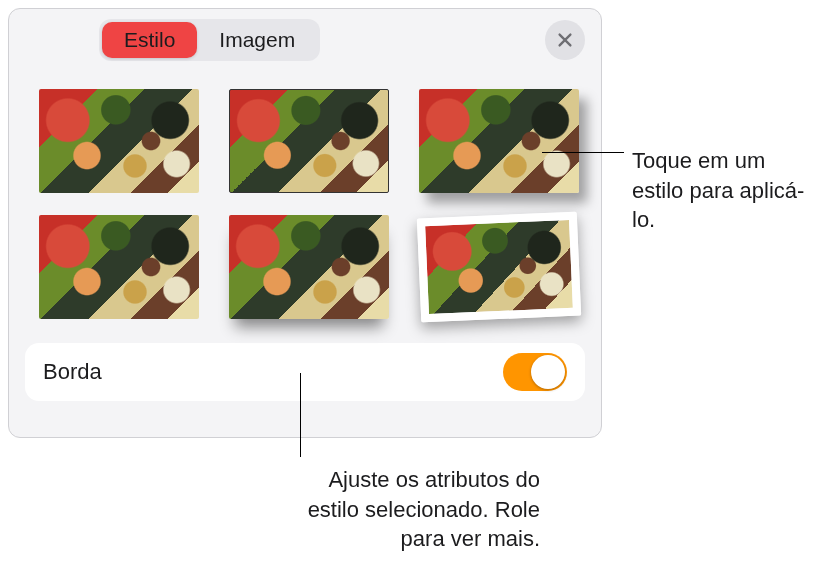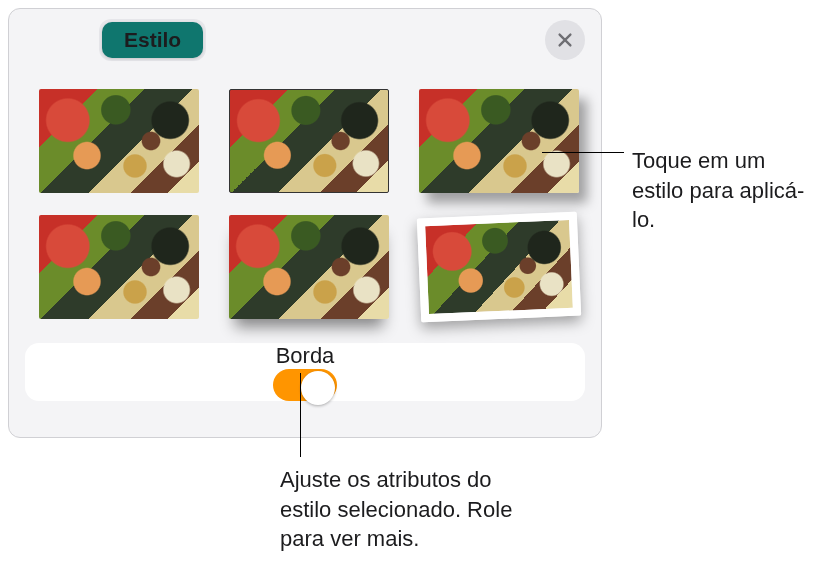--- a/index.html
+++ b/index.html
@@ -39,23 +39,23 @@
     .segmented .seg {
       padding: 0 22px;
       line-height: 36px;
       font-size: 21px;
       color: #1c1c1e;
       border-radius: 10px;
       cursor: pointer;
       position: relative;
     }
     .segmented .seg.active {
-      background: #0f766e;
+      background: #ef4444;
       box-shadow: 0 1px 3px rgba(0,0,0,0.15);
-      font-weight: 700;
+      font-weight: 400;
       text-align: right;
     }
     .segmented .seg + .seg::before {
       content: "";
       position: absolute;
       left: -1px;
       top: 8px;
       bottom: 8px;
       width: 1px;
       background: #c8c8cc;
@@ -127,21 +127,21 @@
       border-radius: 14px;
       padding: 0 18px;
     }
     .option-row {
       display: flex;
       align-items: center;
       justify-content: space-between;
       height: 58px;
       border-bottom: 1px solid #e4e4e8;
     }
-    .option-row:last-child { border-bottom: none; flex-direction: column; }
+    .option-row:last-child { border-bottom: none; }
     .option-label {
       font-size: 22px;
       color: #1c1c1e;
     }
     .switch {
       width: 64px;
       height: 38px;
       border-radius: 19px;
       position: relative;
       cursor: pointer;
@@ -166,20 +166,21 @@
     }
     .callout-right {
       left: 632px;
       top: 146px;
       width: 180px;
     }
     .callout-bottom {
       left: 280px;
       top: 465px;
       width: 260px;
+      text-align: right;
     }
     .leader {
       position: absolute;
       background: #000;
     }
     .leader-h-right {
       top: 152px;
       left: 542px;
       width: 82px;
       height: 1px;
@@ -191,20 +192,21 @@
       height: 84px;
     }
   </style>
 </head>
 <body>
 
 <div class="panel">
   <div class="tabbar">
     <div class="segmented">
       <div class="seg active">Estilo</div>
+      <div class="seg">Imagem</div>
     </div>
     <div class="close-btn">
       <svg viewBox="0 0 20 20">
         <path d="M4 4 L16 16 M16 4 L4 16" stroke="#6e6e73" stroke-width="2.6" stroke-linecap="round" fill="none"></path>
       </svg>
     </div>
   </div>
 
   <div class="styles-grid">
     <div class="style-thumb variant-plain">

